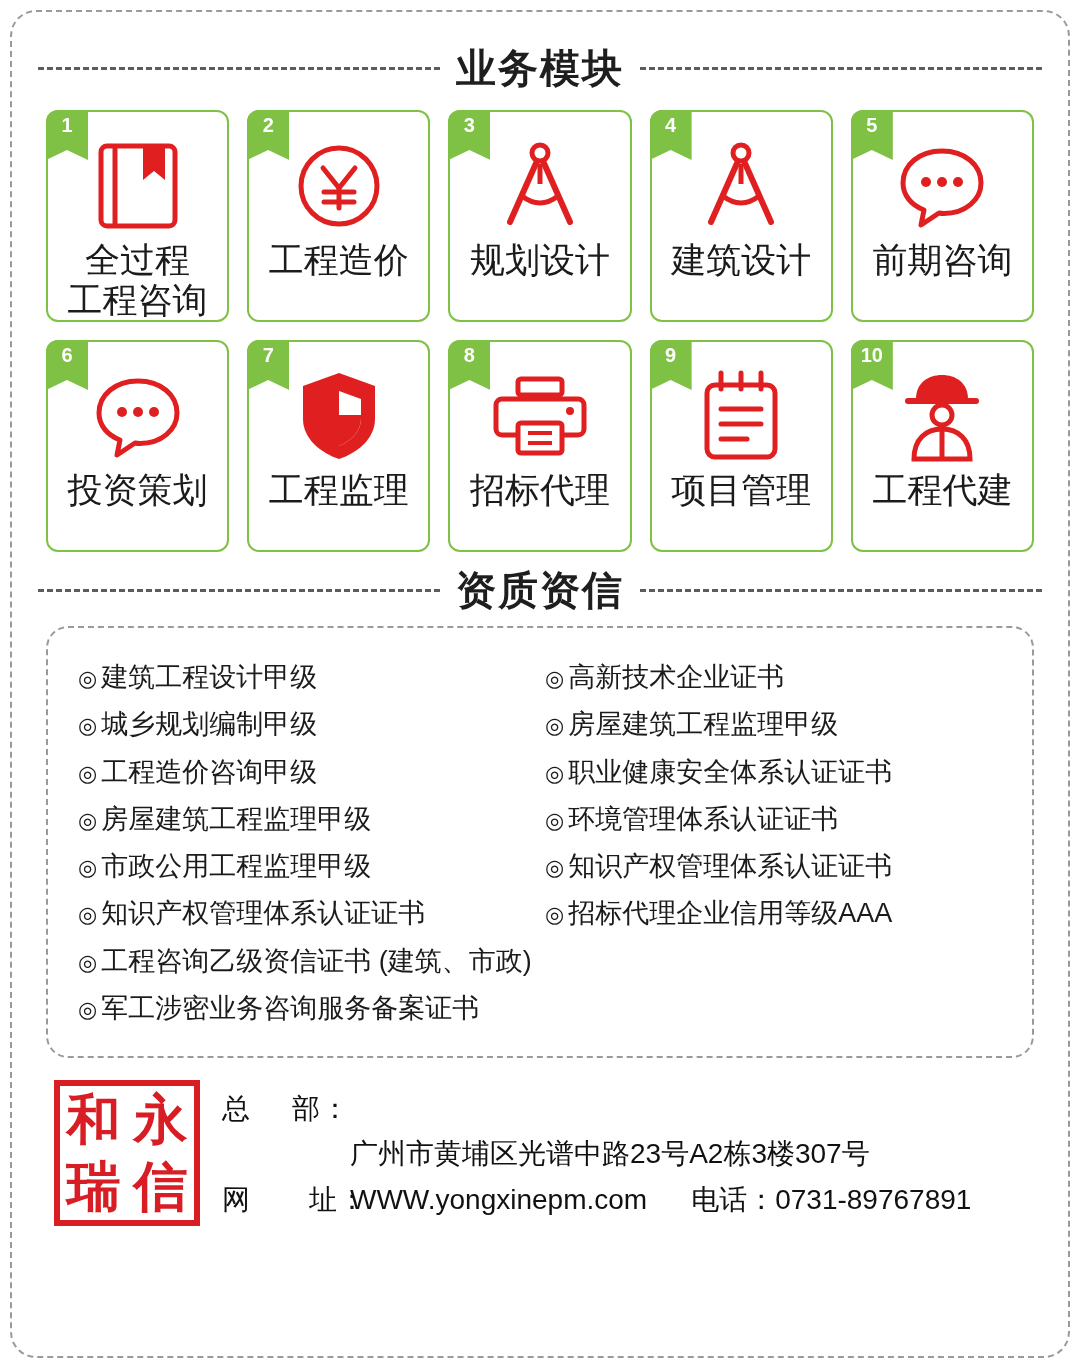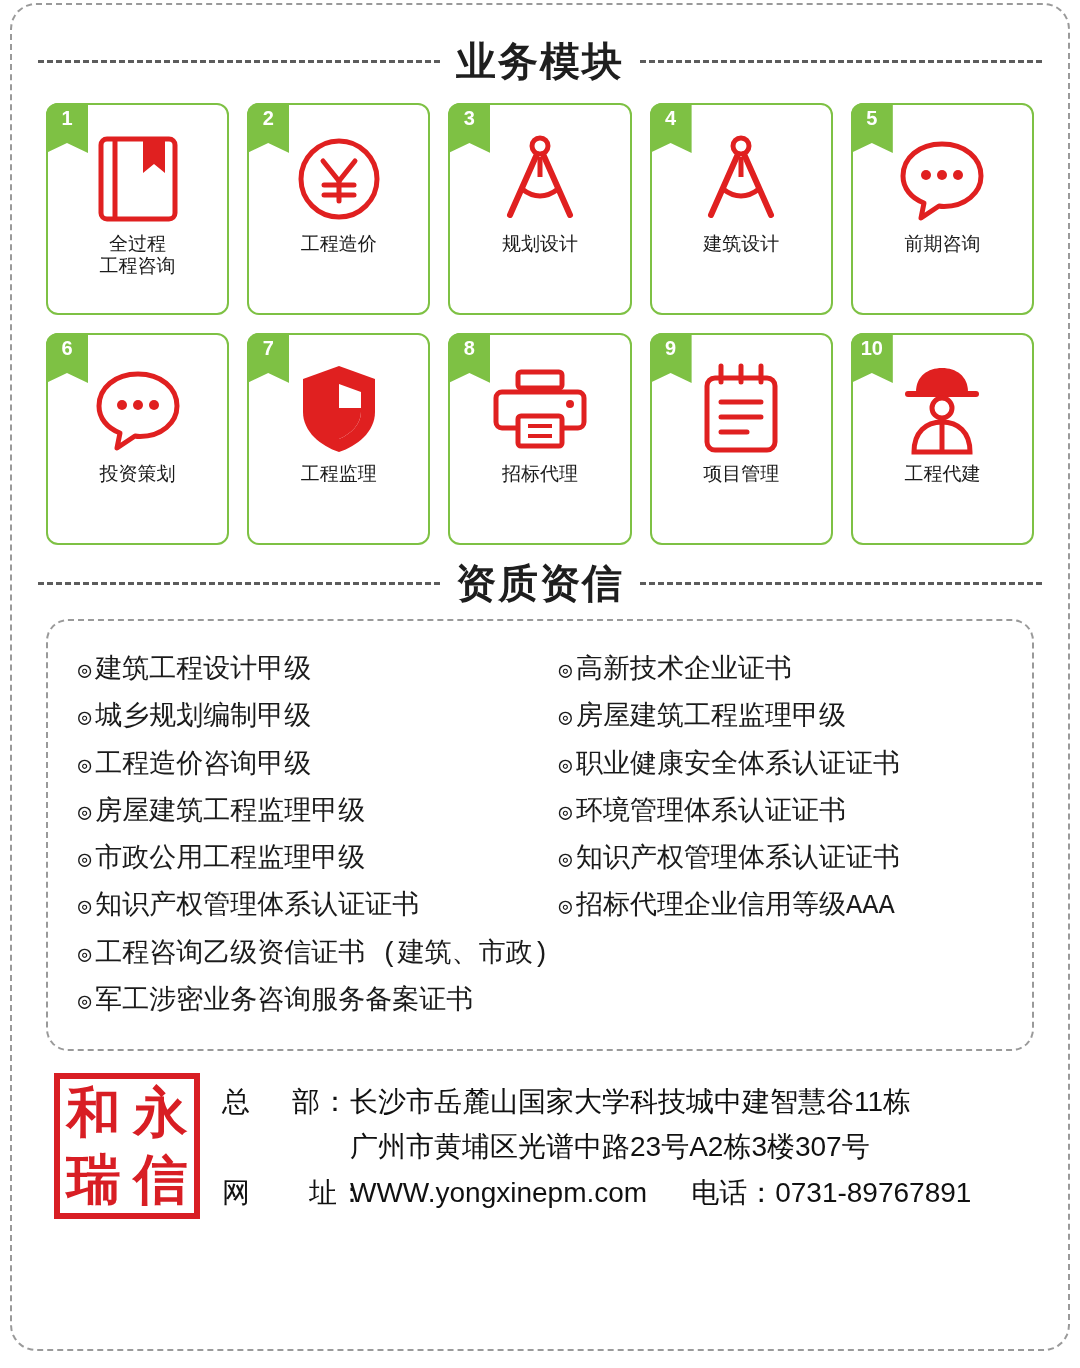--- a/index.html
+++ b/index.html
@@ -9,21 +9,21 @@
   }
   body {
     width: 1080px; height: 1368px;
     font-family: "Liberation Sans", "DejaVu Sans", sans-serif;
     color: #222;
     position: relative;
     overflow: hidden;
   }
   .page {
     position: absolute;
-    left: 10px; top: 3px;
+    left: 10px; top: 10px;
     width: 1060px; height: 1348px;
     border: 2px dashed #9a9a9a;
     border-radius: 26px;
     padding: 0;
   }
 
   
   .sec-head {
     display: flex;
     align-items: center;
@@ -82,42 +82,41 @@
   }
   .mod-icon {
     height: 96px;
     display: flex;
     align-items: center;
     justify-content: center;
   }
   .mod-icon svg { display: block; }
   .mod-label {
     margin-top: 6px;
-    font-size: 19px;
+    font-size: 35px;
     line-height: 1.15;
     text-align: center;
     color: #1b1b1b;
     font-family: "Liberation Sans", "DejaVu Sans", sans-serif;
     white-space: pre-line;
   }
 
   
   .qual-wrap {
     margin: 16px 34px 0 34px;
     border: 2px dashed #9a9a9a;
     border-radius: 22px;
     padding: 26px 30px 24px 30px;
   }
   .qual-cols {
     display: flex;
     gap: 10px;
   }
   .qual-col {
     flex: 1 1 0;
-    font-family: Liberation Mono, monospace;
   }
   .qual-item {
     font-size: 27px;
     line-height: 1.75;
     color: #1b1b1b;
     white-space: nowrap;
   }
   .qual-item .dot {
     color: #1b1b1b;
     margin-right: 4px;
@@ -378,21 +377,20 @@
       <span>信</span>
     </div>
 
     <div class="addr">
 
       <div class="addr-line">
         <span class="addr-label spread">
           <span>总</span>
           <span>部：</span>
         </span>
-        <span class="addr-value">长沙市岳麓山国家大学科技城中建智慧谷11栋</span>
       </div>
 
 
       <div class="addr-line">
         <span class="addr-label"></span>
         <span class="addr-value">广州市黄埔区光谱中路23号A2栋3楼307号</span>
       </div>
 
       <div class="addr-line">
         <span class="addr-label">网　　址：</span>

